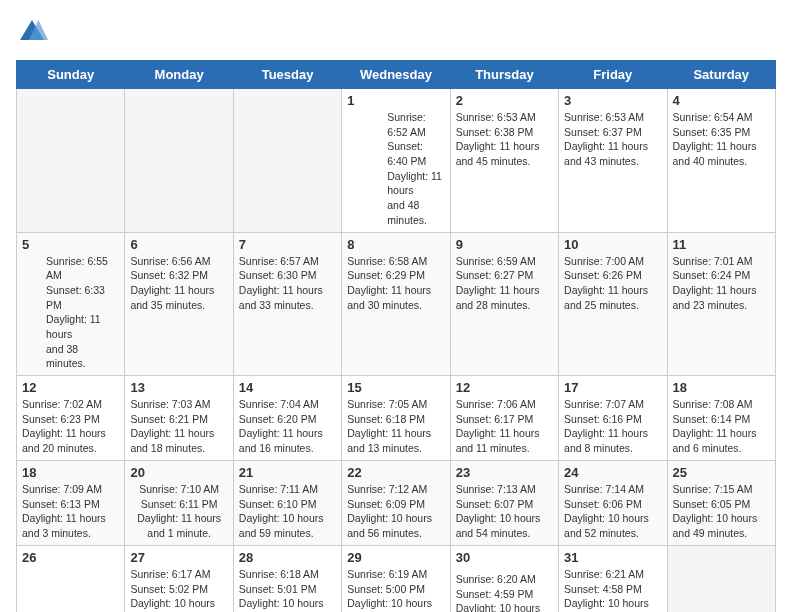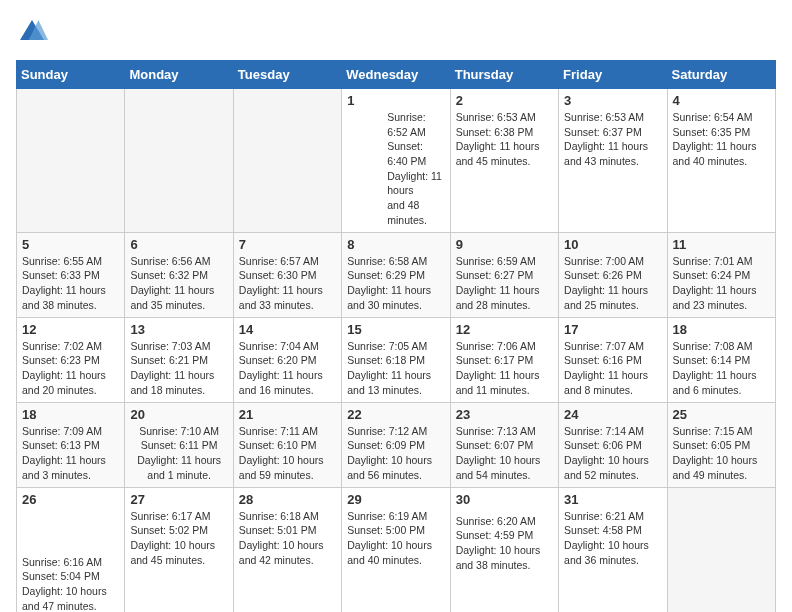--- a/index.html
+++ b/index.html
@@ -53,21 +53,21 @@
       color: #555;
     }
     table {
       width: 100%;
       border-collapse: collapse;
       table-layout: fixed;
     }
     thead tr th {
       background: #2a6db5;
       color: #fff;
-      text-align: left;
+      text-align: center;
       padding: 6px 4px;
       font-size: 13px;
       border: 1px solid #2a6db5;
     }
     tbody tr td {
       border: 1px solid #ccc;
       vertical-align: top;
       padding: 4px 5px;
       height: 85px;
       background: #fff;
@@ -153,21 +153,21 @@
           <span class="day-number">4</span>
           <div class="day-info" style="white-space: pre-line;">Sunrise: 6:54 AM
 Sunset: 6:35 PM
 Daylight: 11 hours
 and 40 minutes.</div>
         </td>
       </tr>
       <tr class="row-alt">
         <td>
           <span class="day-number">5</span>
-          <div class="day-info" style="white-space: pre-line;">Sunrise: 6:55 AM
+          <div class="day-info" style="white-space: pre-line; margin-left: 24px;">Sunrise: 6:55 AM
 Sunset: 6:33 PM
 Daylight: 11 hours
 and 38 minutes.</div>
         </td>
         <td>
           <span class="day-number">6</span>
           <div class="day-info" style="white-space: pre-line;">Sunrise: 6:56 AM
 Sunset: 6:32 PM
 Daylight: 11 hours
 and 35 minutes.</div>

